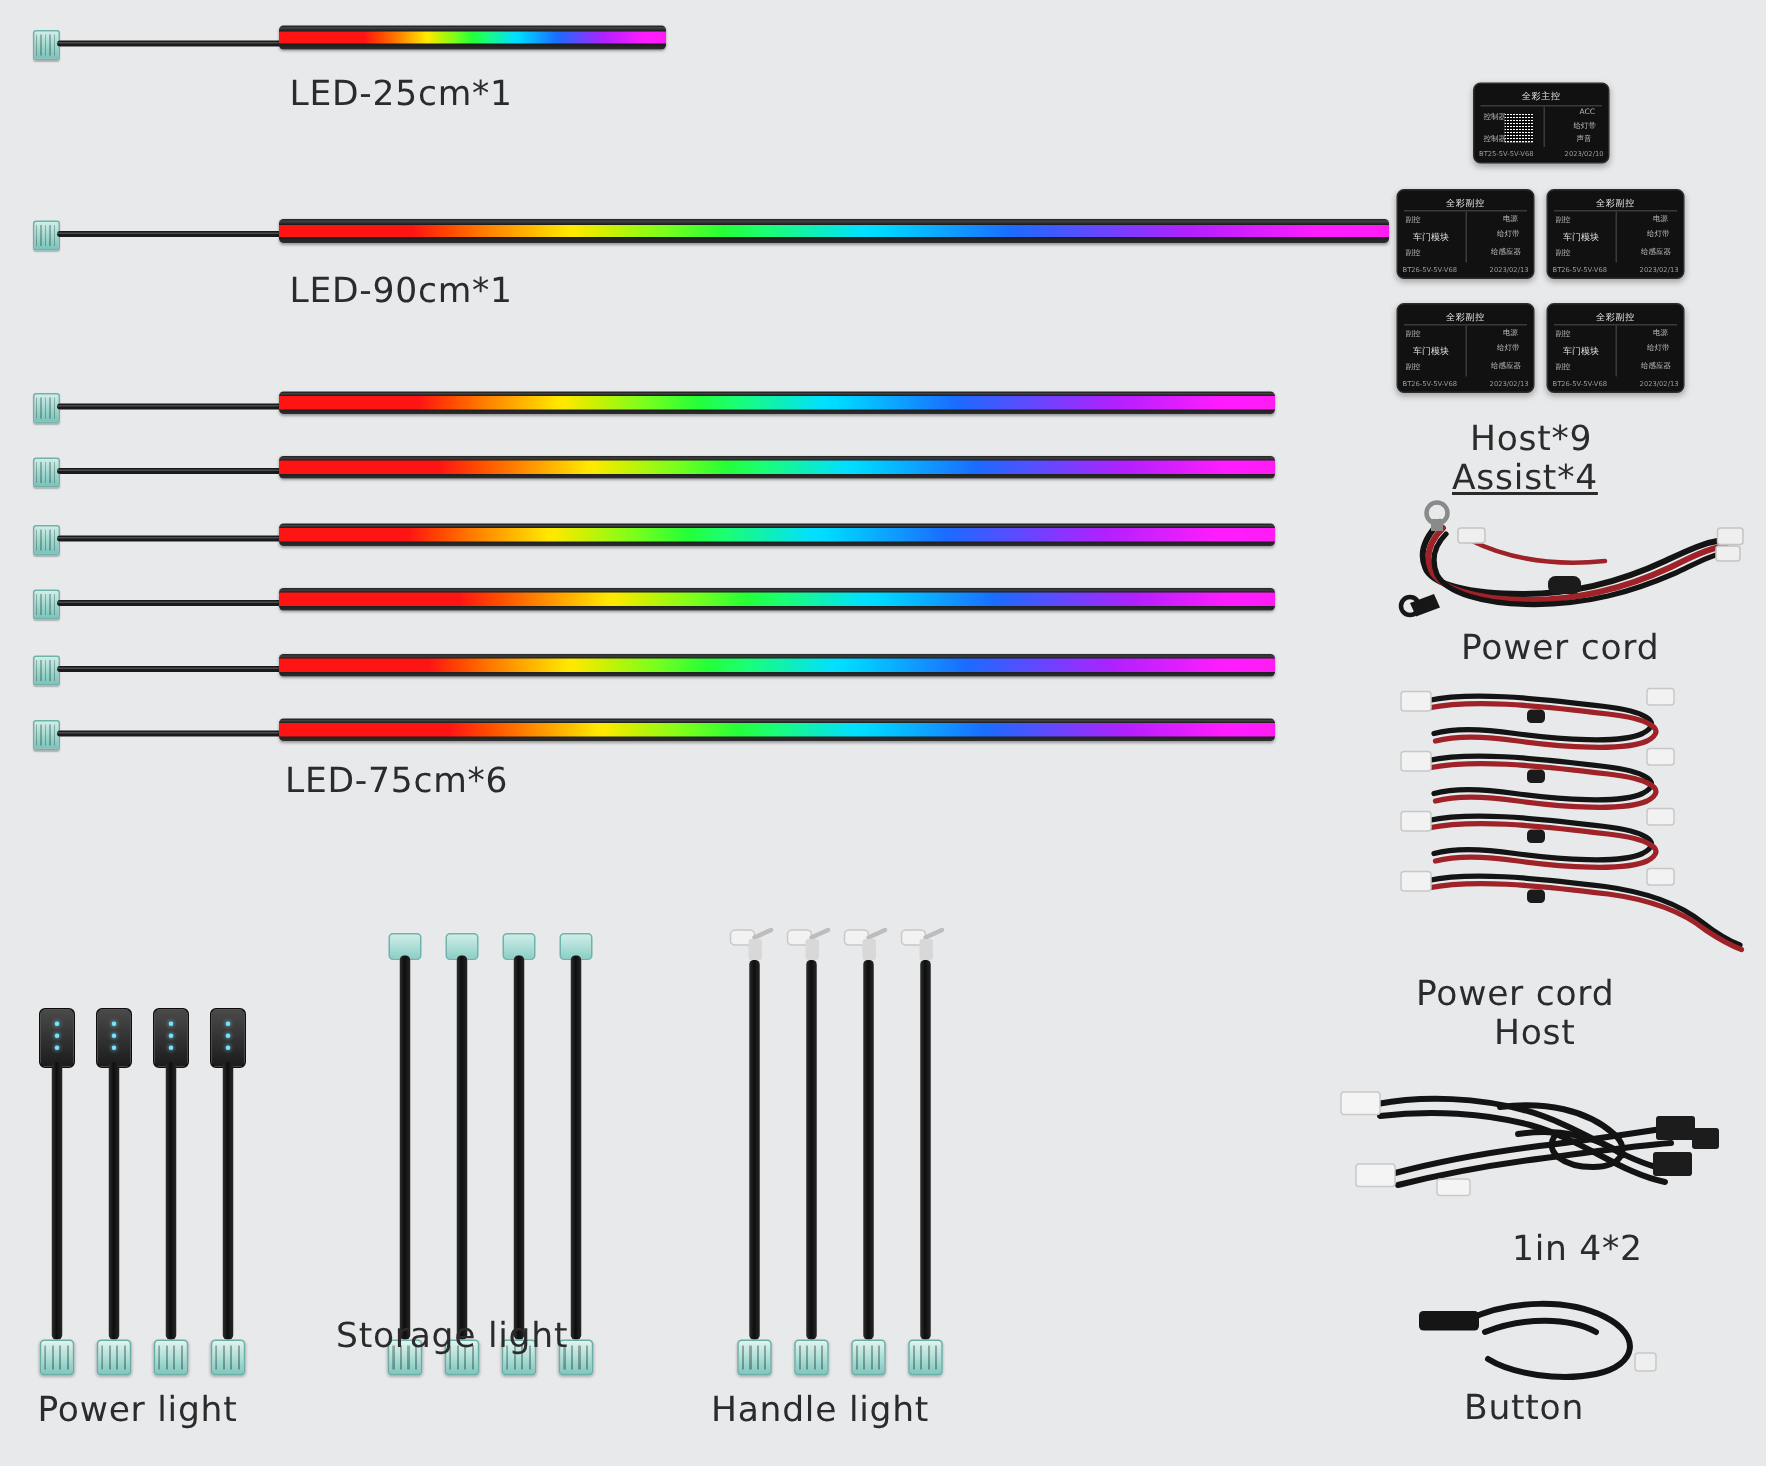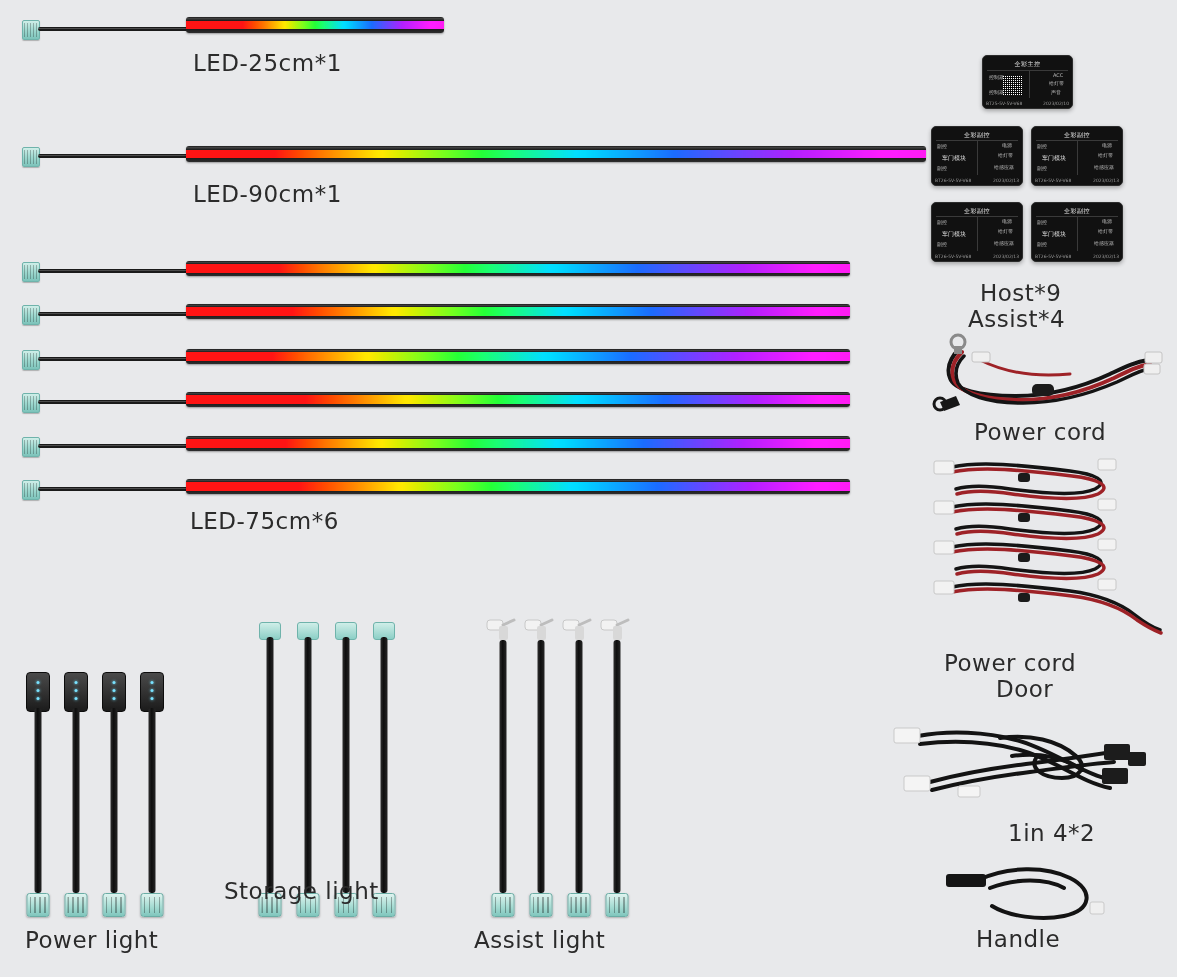--- a/index.html
+++ b/index.html
@@ -342,21 +342,21 @@
       <div class="lbl" style="left:62px;top:37px;">给感应器</div>
       <div class="lbl" style="left:5px;top:38px;">副控</div>
       <div class="ftr">
         <span>BT26-5V-5V-V68</span>
         <span>2023/02/13</span>
       </div>
     </div>
   </div>
 
   <div class="label" style="left:980px;top:280px;">Host*9</div>
-  <div class="label" style="left:968px;top:306px;">Assist*4</div>
+  <div class="label" style="left:968px;top:306px;text-decoration:underline;">Assist*4</div>
 
   <div class="cablewrap" style="left:920px;top:330px;width:250px;height:90px;">
     <svg width="250" height="90" viewBox="0 0 250 90">
       <g fill="none" stroke-linecap="round">
         <path d="M40 18 C 30 28, 26 38, 30 48 C 34 60, 60 66, 95 66 C 130 66, 160 58, 190 44 C 205 37, 215 32, 228 30" stroke="#141414" stroke-width="4"></path>
         <path d="M42 22 C 33 31, 30 40, 34 50 C 39 62, 64 70, 99 70 C 134 70, 164 62, 194 48 C 208 41, 218 36, 230 34" stroke="#9e2227" stroke-width="4"></path>
         <path d="M44 26 C 36 34, 34 43, 38 53 C 44 65, 68 73, 103 73 C 138 73, 167 65, 197 52 C 210 46, 220 40, 232 38" stroke="#141414" stroke-width="3.5"></path>
         <path d="M60 30 C 80 40, 110 48, 150 44" stroke="#9e2227" stroke-width="3"></path>
       </g>
 
@@ -405,21 +405,21 @@
       <rect x="178" y="84" width="18" height="11" rx="2" fill="#f2f2f2" stroke="#c8c8c8"></rect>
       <rect x="178" y="124" width="18" height="11" rx="2" fill="#f2f2f2" stroke="#c8c8c8"></rect>
 
       <rect x="98" y="18" width="12" height="9" rx="3" fill="#1b1b1b"></rect>
       <rect x="98" y="58" width="12" height="9" rx="3" fill="#1b1b1b"></rect>
       <rect x="98" y="98" width="12" height="9" rx="3" fill="#1b1b1b"></rect>
       <rect x="98" y="138" width="12" height="9" rx="3" fill="#1b1b1b"></rect>
     </svg>
   </div>
   <div class="label" style="left:944px;top:650px;">Power cord</div>
-  <div class="label" style="left:996px;top:676px;">Door</div>
+  <div class="label" style="left:996px;top:676px;">Host</div>
 
   <div class="cablewrap" style="left:890px;top:712px;width:270px;height:110px;">
     <svg width="270" height="110" viewBox="0 0 270 110">
       <g fill="none" stroke="#131313" stroke-width="4" stroke-linecap="round">
         <path d="M28 24 C 60 18, 96 20, 126 28 C 162 38, 186 58, 214 66"></path>
         <path d="M30 32 C 64 28, 100 30, 130 38 C 166 48, 190 70, 220 76"></path>
         <path d="M40 70 C 70 62, 104 56, 136 52 C 170 48, 196 44, 222 40"></path>
         <path d="M42 78 C 74 70, 108 64, 140 60 C 172 56, 198 52, 224 50"></path>
         <path d="M110 26 C 140 22, 168 28, 186 44 C 198 55, 190 66, 172 66 C 152 66, 140 56, 146 46"></path>
         <path d="M122 44 C 150 40, 176 46, 192 58"></path>
@@ -439,21 +439,21 @@
   <div class="cablewrap" style="left:930px;top:860px;width:200px;height:70px;">
     <svg width="200" height="70" viewBox="0 0 200 70">
       <g fill="none" stroke="#131313" stroke-width="4" stroke-linecap="round">
         <path d="M48 20 C 78 6, 116 6, 140 18 C 164 30, 162 50, 134 56 C 110 61, 78 56, 62 46"></path>
         <path d="M60 28 C 86 18, 116 18, 134 28"></path>
       </g>
       <rect x="16" y="14" width="40" height="13" rx="3" fill="#151515"></rect>
       <rect x="160" y="42" width="14" height="12" rx="2" fill="#efefef" stroke="#c9c9c9"></rect>
     </svg>
   </div>
-  <div class="label" style="left:976px;top:926px;">Handle</div>
+  <div class="label" style="left:976px;top:926px;">Button</div>
 
   <div>
     <div class="vlight" style="left:18px;top:672px;width:40px;height:245px;">
       <div class="foothead" style="top:0;">
         <u style="top:8px;"></u>
           <u style="top:16px;"></u>
           <u style="top:24px;"></u>
       </div>
       <div class="vstem" style="top:36px;bottom:24px;"></div>
       <div class="vconn" style="bottom:0;">
@@ -574,16 +574,16 @@
           <rect x="2" y="4" width="16" height="10" rx="3" fill="#f2f2f2" stroke="#c8c8c8"></rect>
           <path d="M18 9 L29 4" stroke="#bdbdbd" stroke-width="3" stroke-linecap="round"></path>
           <rect x="14" y="10" width="9" height="14" rx="2" fill="#d8d8d8"></rect>
         </svg>
       </div>
       <div class="vstem" style="top:24px;bottom:24px;"></div>
       <div class="vconn" style="bottom:0;">
           <b></b>
         </div>
     </div>
-    <div class="label" style="left:474px;top:927px;">Assist light</div>
+    <div class="label" style="left:474px;top:927px;">Handle light</div>
   </div>
 
 </div>
 
 </body></html>

